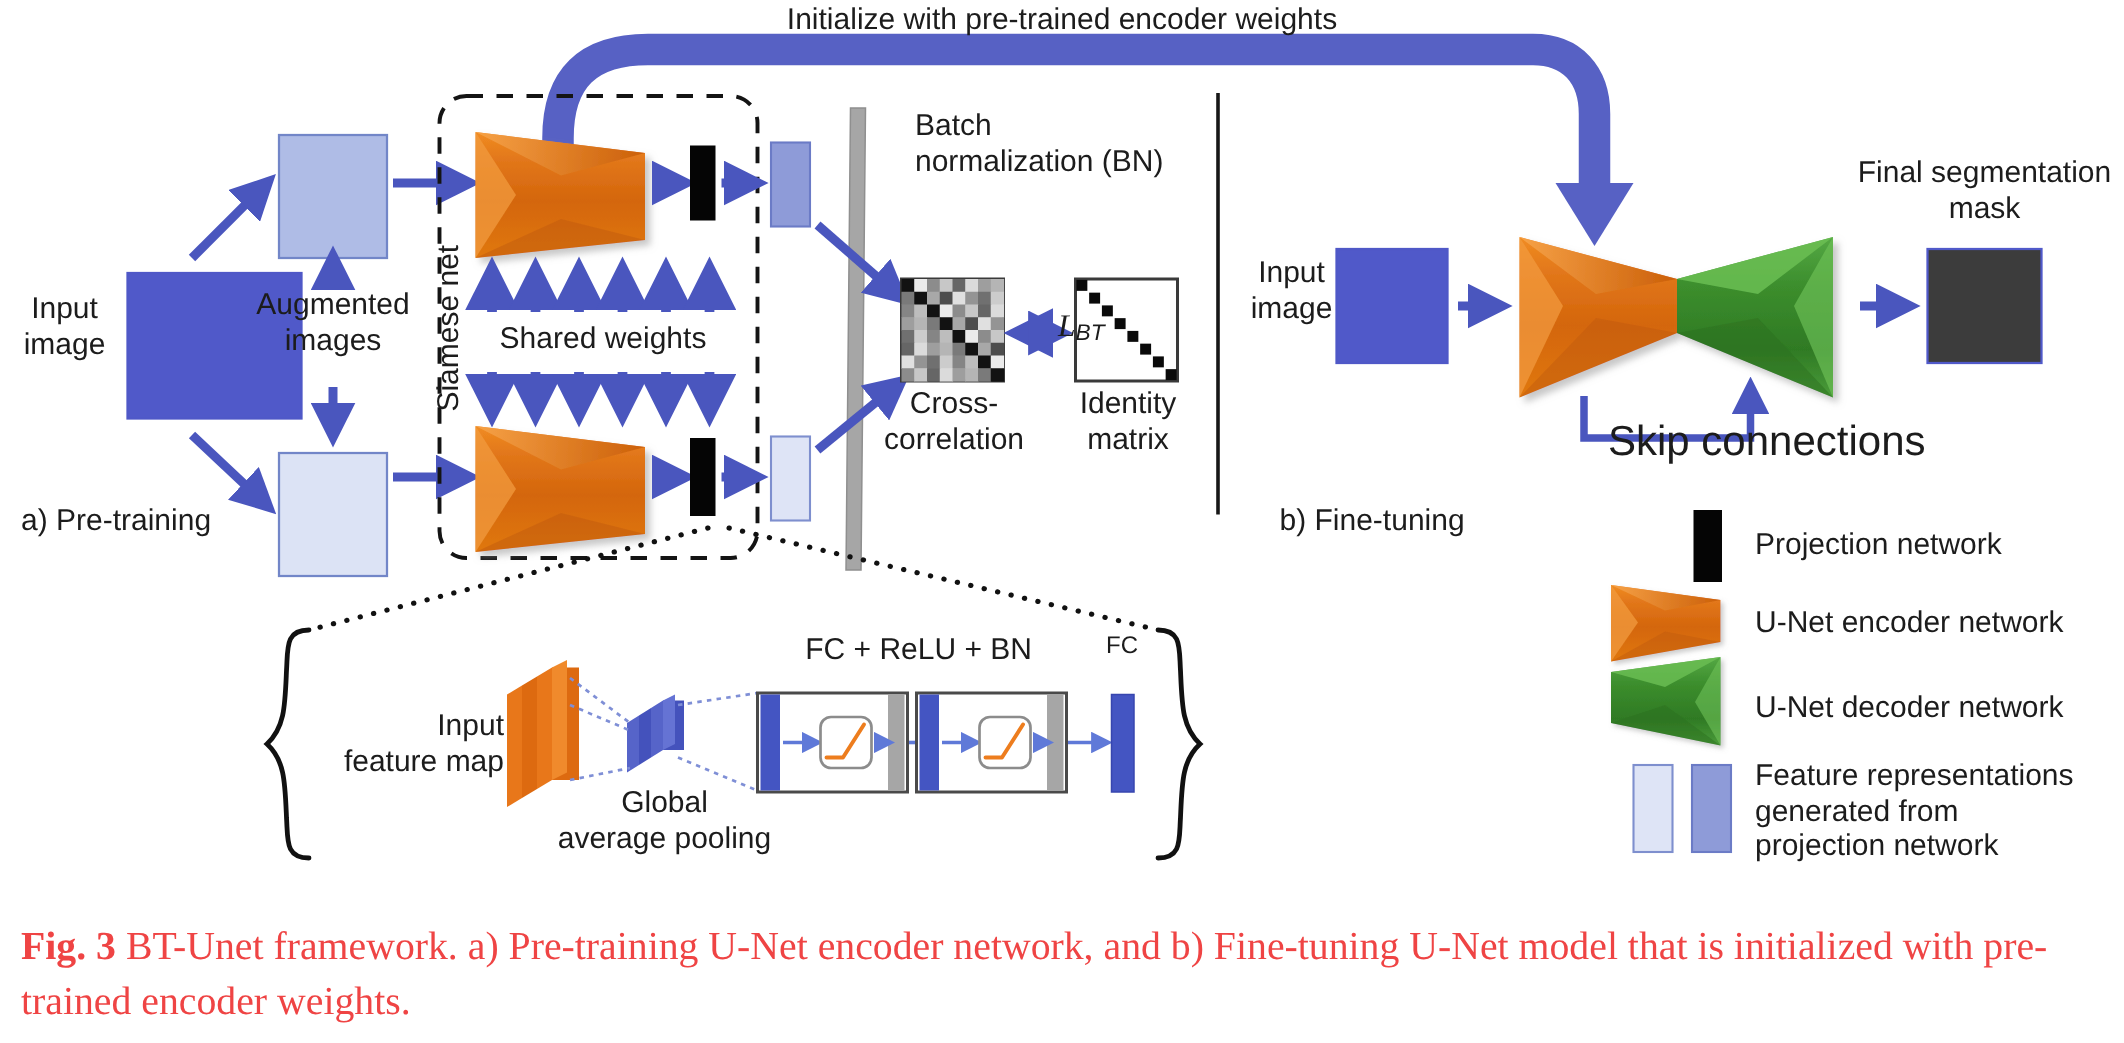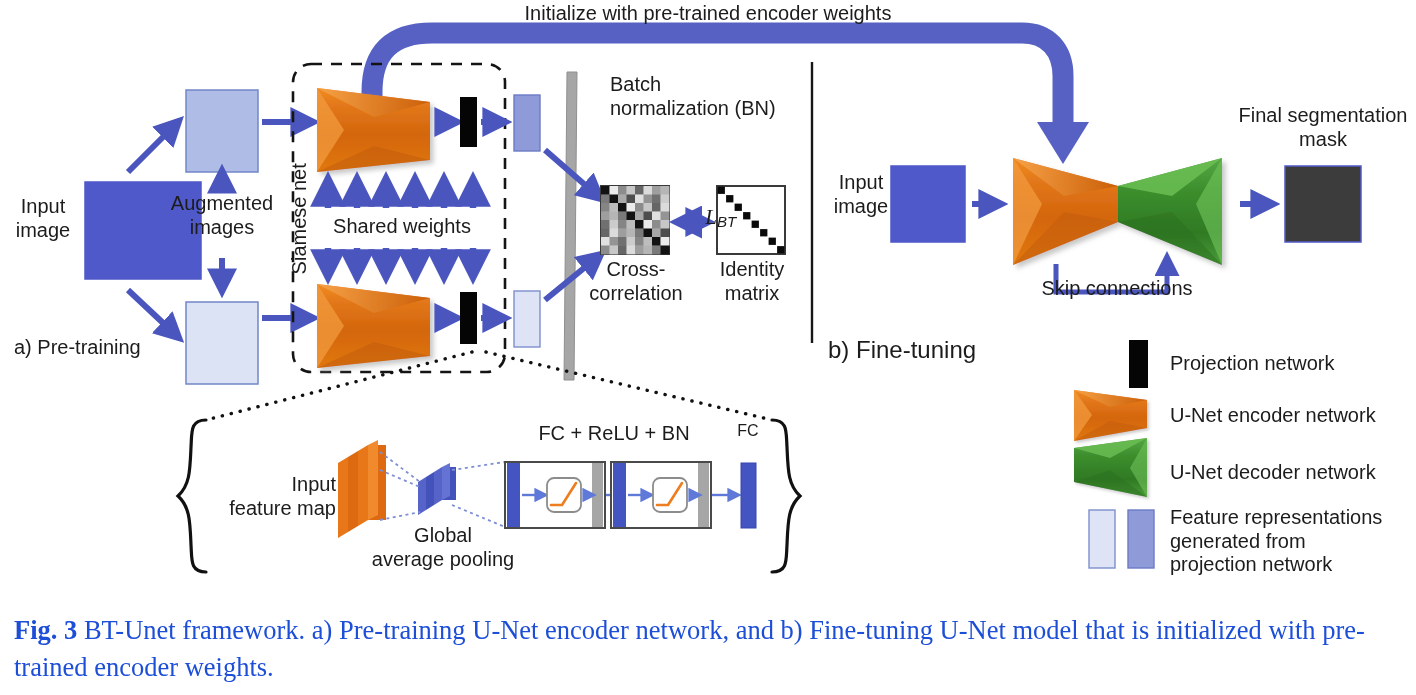--- a/index.html
+++ b/index.html
@@ -25,21 +25,21 @@
   .vert {
     transform-origin:50% 50%;
     transform:rotate(-90deg);
   }
   .caption {
     position:absolute;
     left:14px; top:612px; width:1392px;
     font-family:"Liberation Serif", serif;
     font-size:26.5px;
     line-height:1.38;
-    color:#1d4ed8;
+    color:#ef4444;
   }
   .caption b { font-family:"Liberation Serif", serif; font-weight:bold; }
   .mathL { font-family:"Liberation Serif", serif; font-style:italic; }
   .sub { font-size:0.72em; vertical-align:-0.18em; font-style:italic; }
 </style>
 </head>
 <body>
 
 <div class="fig">
 
@@ -366,29 +366,29 @@
   <div class="lbl" style="left:682px; top:180px; font-size:21px;">
     <span class="mathL">L</span><span class="sub">BT</span>
   </div>
 
   <div class="lbl" style="left:14px; top:336px; font-size:20px;">a) Pre-training</div>
 
   <div class="lbl c" style="left:826px; top:171px; width:70px; font-size:20px;">Input<br>image</div>
 
   <div class="lbl c" style="left:1213px; top:104px; width:220px; font-size:20px;">Final segmentation<br>mask</div>
 
-  <div class="lbl c" style="left:1022px; top:277px; width:190px; font-size:20px;text-align:center;">Skip connections</div>
-
-  <div class="lbl" style="left:828px; top:336px; font-size:24px;">b) Fine-tuning</div>
+  <div class="lbl c" style="left:1072px; top:277px; width:190px; font-size:28px;text-align:center;">Skip connections</div>
+
+  <div class="lbl" style="left:853px; top:336px; font-size:20px;">b) Fine-tuning</div>
 
   <div class="lbl r" style="left:196px; top:473px; width:140px; font-size:20px;">Input<br>feature map</div>
 
   <div class="lbl c" style="left:338px; top:524px; width:210px; font-size:20px;">Global<br>average pooling</div>
 
-  <div class="lbl c" style="left:519px; top:422px; width:190px; font-size:20px;">FC + ReLU + BN</div>
+  <div class="lbl c" style="left:498px; top:422px; width:190px; font-size:20px;text-align:right;">FC + ReLU + BN</div>
 
   <div class="lbl c" style="left:717px; top:422px; width:62px; font-size:16px;">FC</div>
 
   <div class="lbl" style="left:1170px; top:352px; font-size:20px;">Projection network</div>
 
   <div class="lbl" style="left:1170px; top:461px; font-size:20px;">U-Net decoder network</div>
 
   <div class="lbl" style="left:1170px; top:404px; font-size:20px;">U-Net encoder network</div>
 
   <div class="lbl" style="left:1170px; top:506px; font-size:20px;">Feature representations<br>generated from<br>projection network</div>

